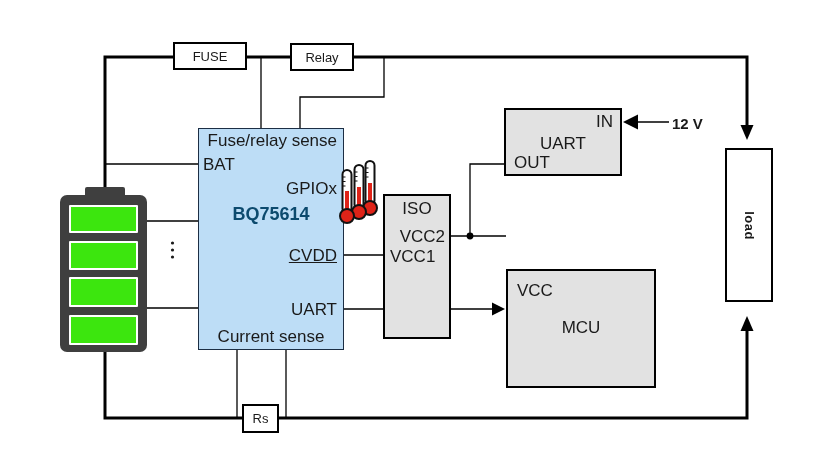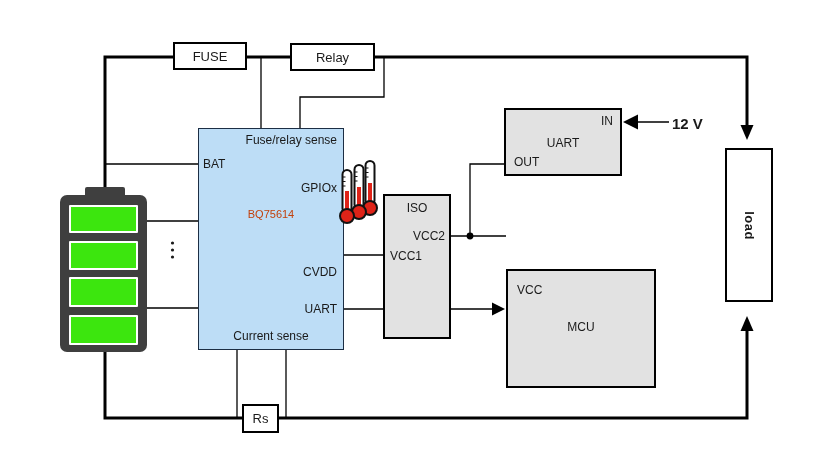--- a/index.html
+++ b/index.html
@@ -5,23 +5,23 @@
   html,body{margin:0;padding:0;background:#ffffff;}
   #canvas{
     position:relative;width:838px;height:468px;background:#ffffff;overflow:hidden;
     font-family:"Liberation Sans",sans-serif;color:#1a1a1a;
   }
   svg.layer{position:absolute;left:0;top:0;}
   .box{position:absolute;box-sizing:border-box;border:2px solid #000;background:#fff;font-size:13px;}
   .box.gray{background:#e2e2e2;}
   .box.blue{background:#bdddf6;border:1.5px solid #1c2e44;}
   .box.center{display:flex;align-items:center;justify-content:center;}
-  .lbl{position:absolute;white-space:nowrap;line-height:15px;font-size:12px;}
+  .lbl{position:absolute;white-space:nowrap;line-height:15px;font-size:17px;}
   .lbl.cx{left:50%;transform:translateX(-50%);}
-  .part{font-weight:normal;color:#c2410c;font-size:11px;}
+  .part{font-weight:bold;color:#0c4a6e;font-size:18px;}
   .vtext{transform:rotate(90deg);font-weight:bold;font-size:13px;letter-spacing:.5px;}
   .free-lbl{position:absolute;font-size:15px;font-weight:bold;white-space:nowrap;}
   
   .bat-nub{position:absolute;left:85px;top:187px;width:40px;height:11px;background:#3f3f3f;border-radius:2px 2px 0 0;}
   .bat-body{position:absolute;left:60px;top:195px;width:87px;height:157px;background:#3f3f3f;border-radius:7px;}
   .bat-cell{position:absolute;left:9px;width:69px;background:#3ce60e;border:2px solid #fff;box-sizing:border-box;border-radius:1px;}
 </style>
 </head>
 <body>
 
@@ -74,30 +74,30 @@
   <div class="bat-body">
     <div class="bat-cell" style="top:10px;height:28px;"></div>
     <div class="bat-cell" style="top:46px;height:29px;"></div>
     <div class="bat-cell" style="top:82px;height:30px;"></div>
     <div class="bat-cell" style="top:120px;height:30px;"></div>
   </div>
 
   <div class="box center" style="left:173px;top:42px;width:74px;height:28px;">
     <span>FUSE</span>
   </div>
-  <div class="box center" style="left:290px;top:43px;width:85px;height:28px;">
+  <div class="box center" style="left:290px;top:43px;width:64px;height:28px;">
     <span>Relay</span>
   </div>
 
   <div class="box blue" style="left:198px;top:128px;width:146px;height:222px;padding-left:30px;">
     <span class="lbl" style="top:4px;right:6px;">Fuse/relay sense</span>
     <span class="lbl" style="top:28px;left:4px;">BAT</span>
     <span class="lbl" style="top:52px;right:6px;">GPIOx</span>
     <span class="lbl cx part" style="top:78px;">BQ75614</span>
-    <span class="lbl" style="top:136px;right:6px;">CVDD</span>
+    <span class="lbl" style="top:119px;right:6px;text-decoration:underline;">CVDD</span>
     <span class="lbl" style="top:173px;right:6px;">UART</span>
     <span class="lbl cx" style="top:200px;">Current sense</span>
   </div>
 
   <svg class="layer" style="left:332px;top:159px;" width="48" height="66" viewBox="0 0 48 66">
     <g stroke="#111" stroke-width="2">
 
       <rect x="33.5" y="2" width="9" height="44" rx="4.5" fill="#fff"></rect>
       <rect x="36" y="24" width="4" height="22" fill="#df2318" stroke="none"></rect>
       <circle cx="38" cy="49" r="7" fill="#df2318"></circle>

